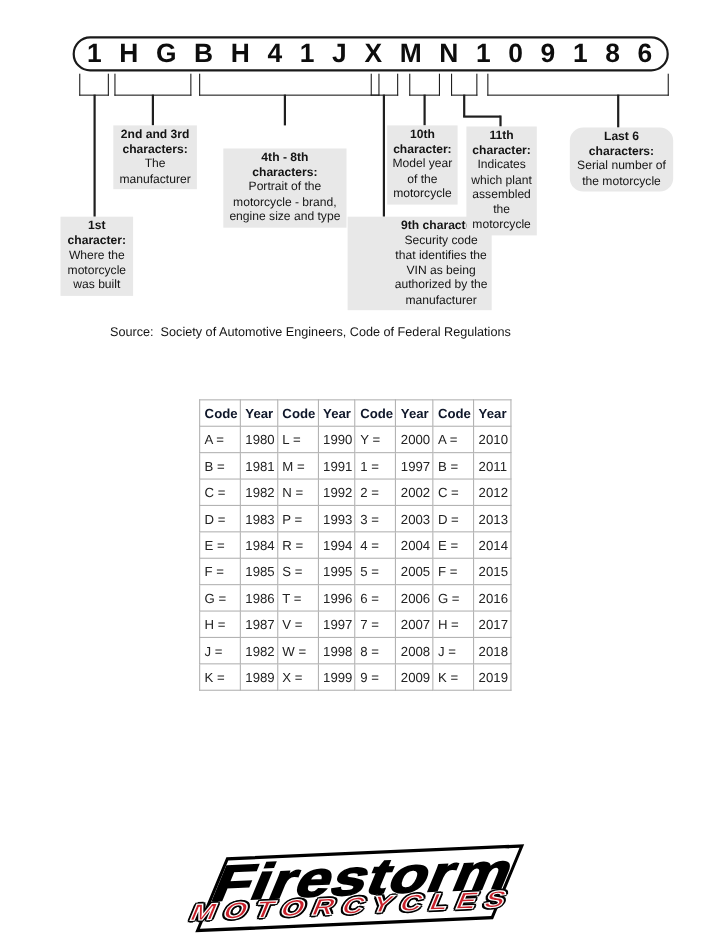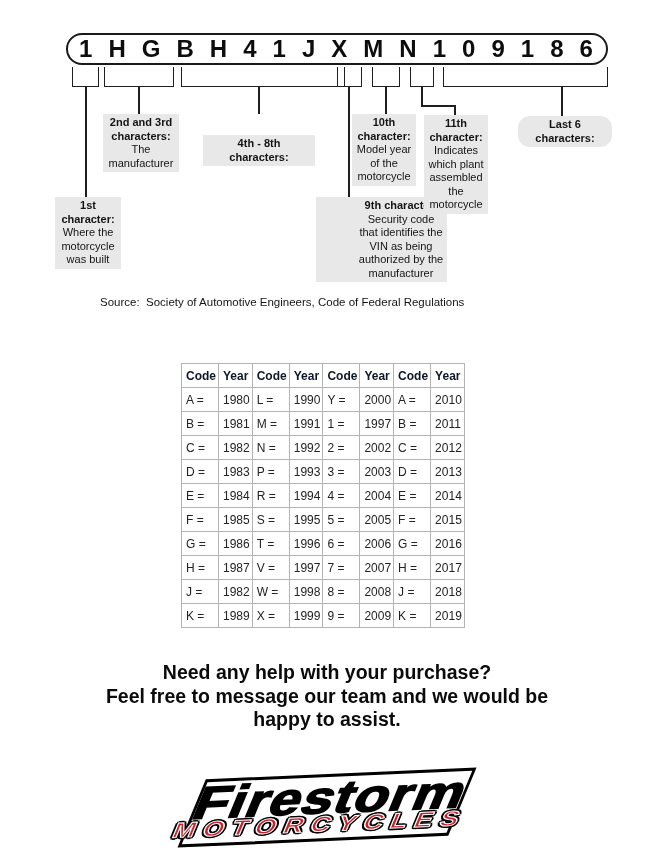--- a/index.html
+++ b/index.html
@@ -145,20 +145,25 @@
     <div class="body">
         <div class="line">The</div>
         <div class="line">manufacturer</div>
       </div>
   </div>
   <div class="label-box box-4-8">
     <div class="title">
         <div class="line">4th - 8th</div>
         <div class="line">characters:</div>
       </div>
+    <div class="body">
+        <div class="line">Portrait of the</div>
+        <div class="line">motorcycle - brand,</div>
+        <div class="line">engine size and type</div>
+      </div>
   </div>
   <div class="label-box box-9th">
     <div class="title">
         <div class="line">9th character:</div>
       </div>
     <div class="body">
         <div class="line">Security code</div>
         <div class="line">that identifies the</div>
         <div class="line">VIN as being</div>
         <div class="line">authorized by the</div>
@@ -186,20 +191,24 @@
         <div class="line">which plant</div>
         <div class="line">assembled</div>
         <div class="line">the</div>
         <div class="line">motorcycle</div>
       </div>
   </div>
   <div class="label-box box-last6">
     <div class="title">
         <div class="line">Last 6</div>
         <div class="line">characters:</div>
+      </div>
+    <div class="body">
+        <div class="line">Serial number of</div>
+        <div class="line">the motorcycle</div>
       </div>
   </div>
 
   <div class="source-note">Source:  Society of Automotive Engineers, Code of Federal Regulations</div>
 
   <div class="year-table-wrap">
     <table class="year-table">
       <colgroup>
         <col class="col-code">
           <col class="col-year">
@@ -320,22 +329,19 @@
             <td>1999</td>
             <td>9 =</td>
             <td>2009</td>
             <td>K =</td>
             <td>2019</td>
           </tr>
         </tbody>
     </table>
   </div>
 
-  <div class="help-text">Need any help with your purchase?
-Feel free to message our team and we would be
-happy to assist.</div>
 
   <div class="logo-box">
     <div class="logo-line1">Firestorm</div>
     <div class="logo-line2">MOTORCYCLES</div>
   </div>
 
 </div>
 
 </body></html>

